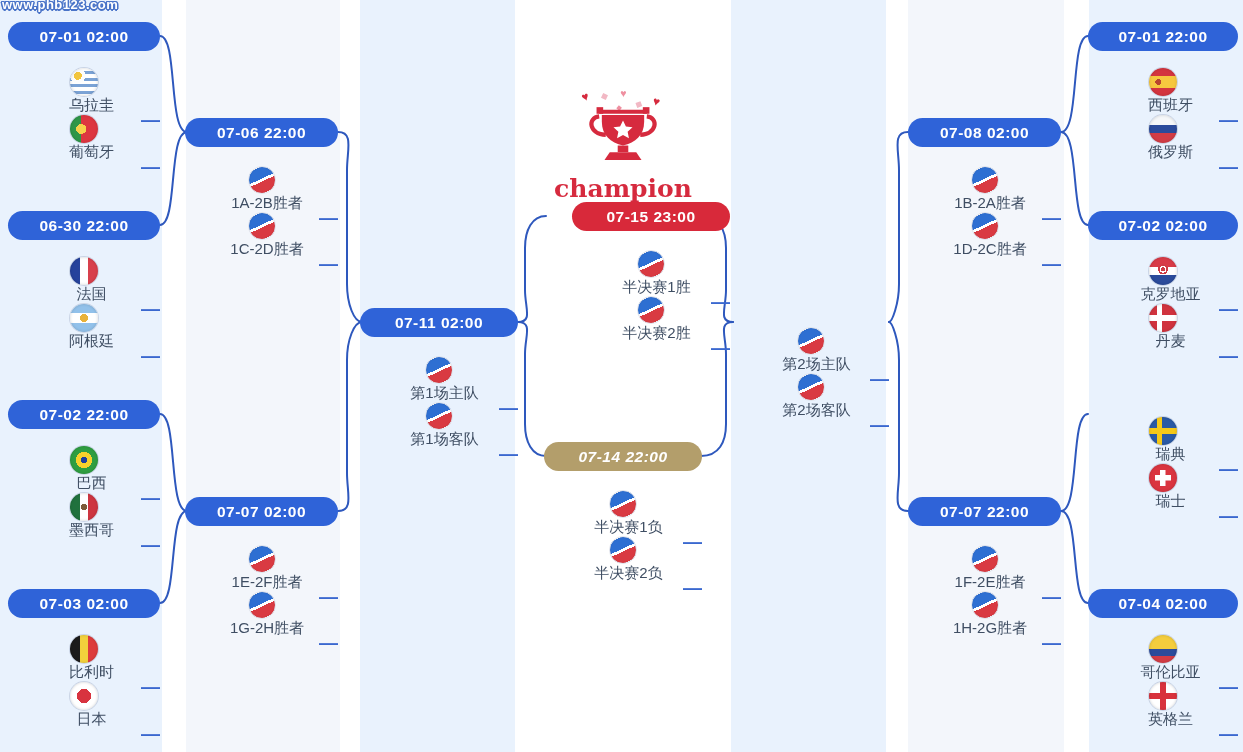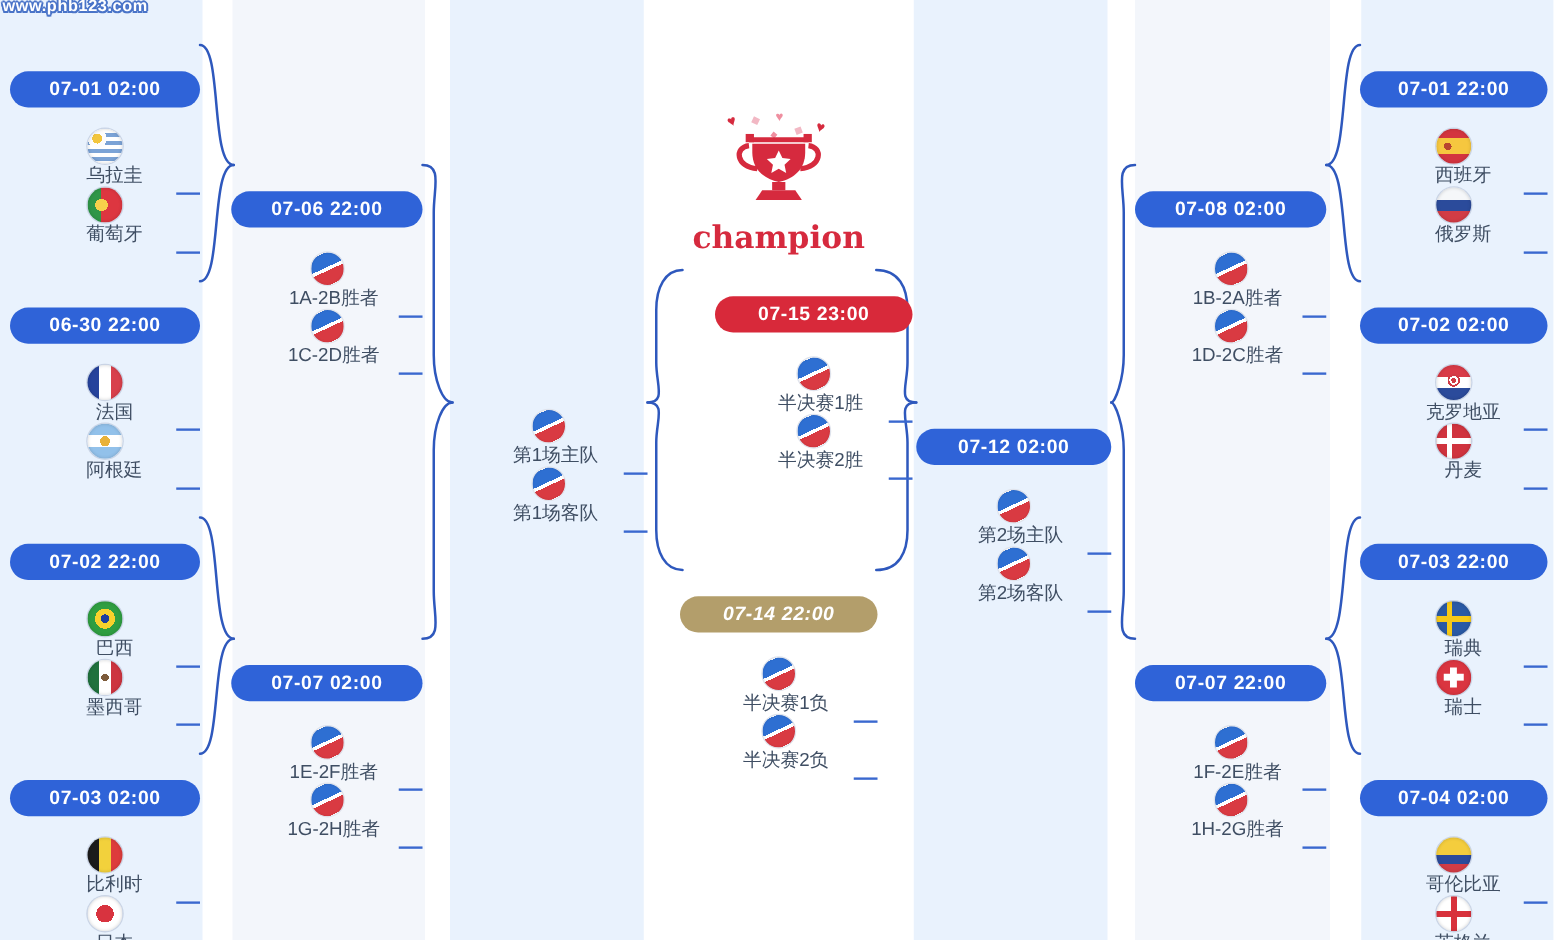--- a/index.html
+++ b/index.html
@@ -11,21 +11,21 @@
   .stripe.pale{background:#e9f2fd;}
   .stripe.faint{background:#f3f6fb;}
 
   
   #connectors{position:absolute;left:0;top:0;z-index:1;}
   #connectors path{fill:none;stroke:#2e58bd;stroke-width:2;stroke-linecap:round;}
 
   
   .match{position:absolute;z-index:2;}
   .pill{height:29px;line-height:29px;border-radius:15px;text-align:center;
-        color:#fff;font-weight:bold;font-size:15.5px;letter-spacing:.5px;margin-top:35px;}
+        color:#fff;font-weight:bold;font-size:15.5px;letter-spacing:.5px;}
   .pill.blue{background:#2f63d8;}
   .pill.red{background:#d8293a;}
   .pill.gold{background:#b39e6b;font-style:italic;}
 
   .team{display:flex;align-items:center;height:30px;margin-top:17px;flex-direction:column;}
   .team.ph{height:27px;margin-top:19px;align-items:center;}
   .tname{margin-left:15px;font-size:15px;color:#3f4e63;white-space:nowrap;}
   .team.ph .tname{margin-left:11px;}
   .dash{margin-left:auto;color:#3a68cf;font-weight:bold;font-size:19px;line-height:10px;}
 
@@ -207,20 +207,21 @@
       <span class="dash">—</span>
     </div>
     <div class="team ph">
       <span class="ball"></span>
       <span class="tname">1G-2H胜者</span>
       <span class="dash">—</span>
     </div>
   </div>
 
   <div class="match" style="left:360px;top:308px;width:158px">
+    <div class="pill blue">07-11 02:00</div>
     <div class="team ph">
       <span class="ball"></span>
       <span class="tname">第1场主队</span>
       <span class="dash">—</span>
     </div>
     <div class="team ph">
       <span class="ball"></span>
       <span class="tname">第1场客队</span>
       <span class="dash">—</span>
     </div>
@@ -248,21 +249,20 @@
       <span class="dash">—</span>
     </div>
     <div class="team ph">
       <span class="ball"></span>
       <span class="tname">半决赛2负</span>
       <span class="dash">—</span>
     </div>
   </div>
 
   <div class="match" style="left:733px;top:308px;width:156px">
-    <div class="pill blue">07-12 02:00</div>
     <div class="team ph">
       <span class="ball"></span>
       <span class="tname">第2场主队</span>
       <span class="dash">—</span>
     </div>
     <div class="team ph">
       <span class="ball"></span>
       <span class="tname">第2场客队</span>
       <span class="dash">—</span>
     </div>
@@ -318,21 +318,20 @@
       <span class="dash">—</span>
     </div>
     <div class="team">
       <span class="flag" data-flag="dk"></span>
       <span class="tname">丹麦</span>
       <span class="dash">—</span>
     </div>
   </div>
 
   <div class="match" style="left:1088px;top:400px;width:150px">
-    <div class="pill blue">07-03 22:00</div>
     <div class="team">
       <span class="flag" data-flag="se"></span>
       <span class="tname">瑞典</span>
       <span class="dash">—</span>
     </div>
     <div class="team">
       <span class="flag" data-flag="ch"></span>
       <span class="tname">瑞士</span>
       <span class="dash">—</span>
     </div>

